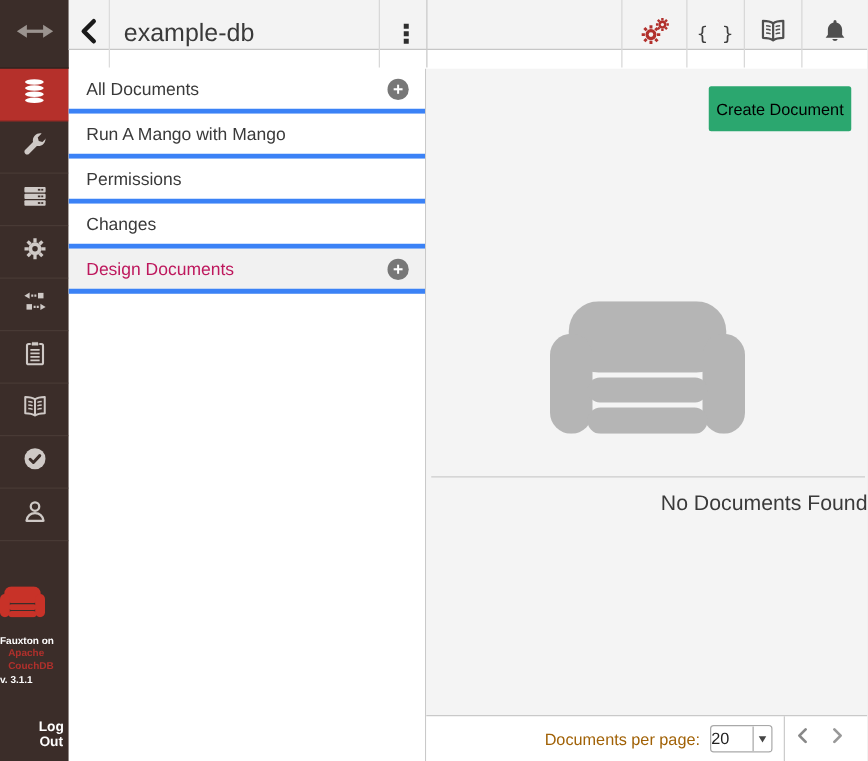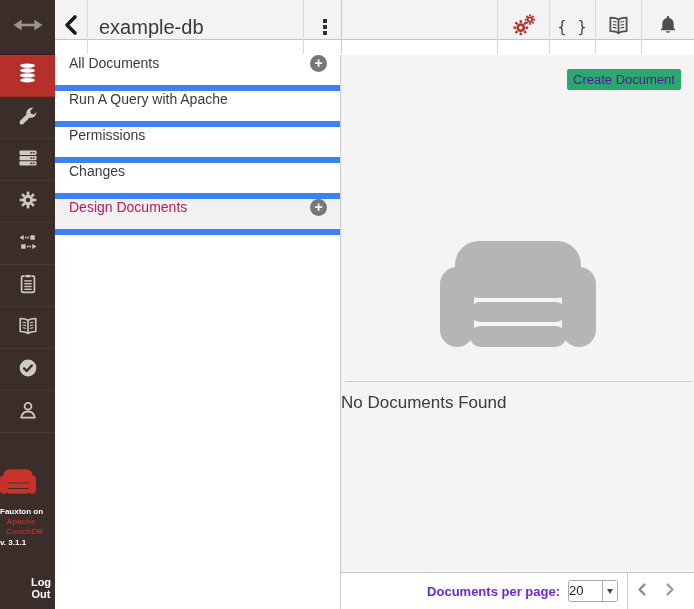--- a/index.html
+++ b/index.html
@@ -38,44 +38,44 @@
            justify-content:center; border-left:1px solid #d8d8d8; cursor:pointer; }
   .hicon.gears { left:442px; width:52px; }
   .hicon.json  { left:494px; width:46px; }
   .hicon.docs  { left:540px; width:46px; }
   .hicon.bell  { left:586px; width:53px; border-right:0; }
   .json-glyph { font-family:"DejaVu Sans Mono",monospace; font-size:15px; color:#3f3f3f; letter-spacing:1px; }
 
   
   .panel { position:absolute; left:55px; top:55px; width:286px; height:554px;
            background:#fff; border-right:1px solid #c9c9c9; }
-  .panel-row { height:36px; display:flex; justify-content:space-between;
-               padding:0 13px 0 14px; border-bottom:6px solid #3b82f6;
+  .panel-row { height:36px; display:flex; align-items:center; justify-content:space-between;
+               padding:0 13px 0 14px; border-bottom:4px solid #3b82f6;
                font-size:14px; color:#3a3a3a; cursor:pointer; background:#fff; }
   .panel-row.active { background:#f1f1f1; color:#be185d; }
   .add-btn { width:17px; height:17px; border-radius:50%; background:#777777; color:#ffffff;
              font-size:14px; line-height:16px; text-align:center; font-weight:bold; cursor:pointer;
              flex:0 0 auto; }
   .add-btn::before { content:"+"; }
 
   
   .main { position:absolute; left:341px; top:55px; width:353px; height:554px; background:#f4f4f4; }
-  .create-btn { position:absolute; right:13px; top:14px; width:114px; height:21px;
-                background:#2ba76f; border:none; border-radius:2px; color:#4c1d95;
+  .create-btn { position:absolute; right:13px; top:14px; width:114px; height:36px;
+                background:#2ba76f; border:none; border-radius:2px; color:#000000;
                 font-size:13px; font-family:inherit; cursor:pointer; }
   .couch-wrap { position:absolute; left:50%; top:186px; transform:translateX(-50%); }
   .empty-divider { position:absolute; top:326px; left:4px; right:2px; height:1px; background:#cccccc; }
-  .empty-msg { position:absolute; top:338px; left:0; right:0; text-align:left;
+  .empty-msg { position:absolute; top:338px; left:0; right:0; text-align:right;
                font-size:17px; color:#3a3a3a; }
 
   
   .main-footer { position:absolute; left:0; right:0; bottom:0; height:37px; background:#ffffff;
                  border-top:1px solid #c9c9c9; display:flex; align-items:center;
                  justify-content:flex-end; padding-right:10px; }
-  .pp-label { font-size:13px; color:#6d28d9; margin-right:8px;font-weight:bold; }
+  .pp-label { font-size:13px; color:#a16207; margin-right:8px; }
   .pp-select { display:flex; width:50px; height:22px; background:#fff; border:1px solid #a9a9a9;
                border-radius:3px; overflow:hidden; cursor:pointer; }
   .pp-value { flex:1; text-align:left; font-size:13px; line-height:20px; color:#222; }
   .pp-arrow { width:15px; border-left:1px solid #a9a9a9; display:flex; align-items:center;
               justify-content:center; background:#fff; }
   .pp-arrow i { width:0; height:0; border-left:3.5px solid transparent;
                 border-right:3.5px solid transparent; border-top:5px solid #444; }
   .foot-sep { width:1px; height:36px; background:#cccccc; margin-left:9px; }
   .page-btn { width:28px; height:36px; display:flex; align-items:center; justify-content:center;
               cursor:pointer; }
@@ -322,21 +322,21 @@
       </span>
     </div>
   </div>
 
   <div class="panel">
     <div class="panel-row">
       <span>All Documents</span>
       <span class="add-btn"></span>
     </div>
     <div class="panel-row">
-      <span>Run A Query with Apache</span>
+      <span>Run A Mango with Mango</span>
     </div>
     <div class="panel-row">
       <span>Permissions</span>
     </div>
     <div class="panel-row">
       <span>Changes</span>
     </div>
     <div class="panel-row active">
       <span>Design Documents</span>
       <span class="add-btn"></span>

